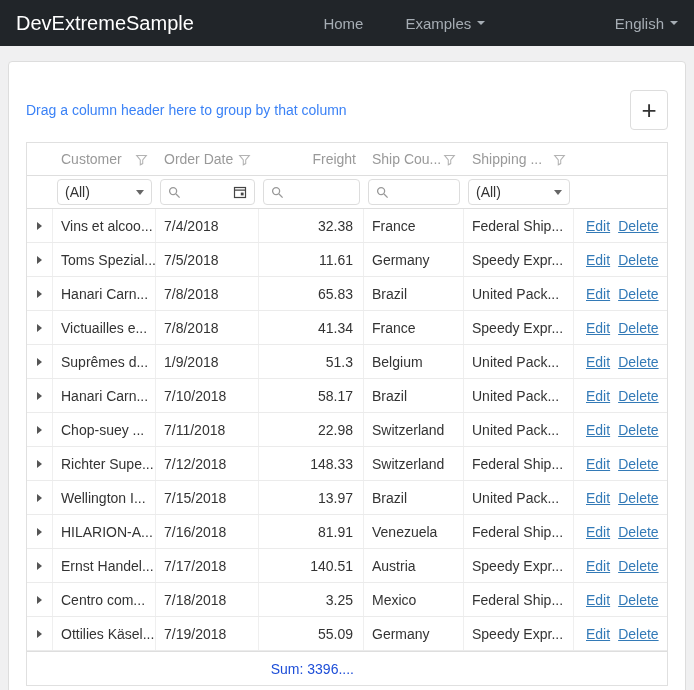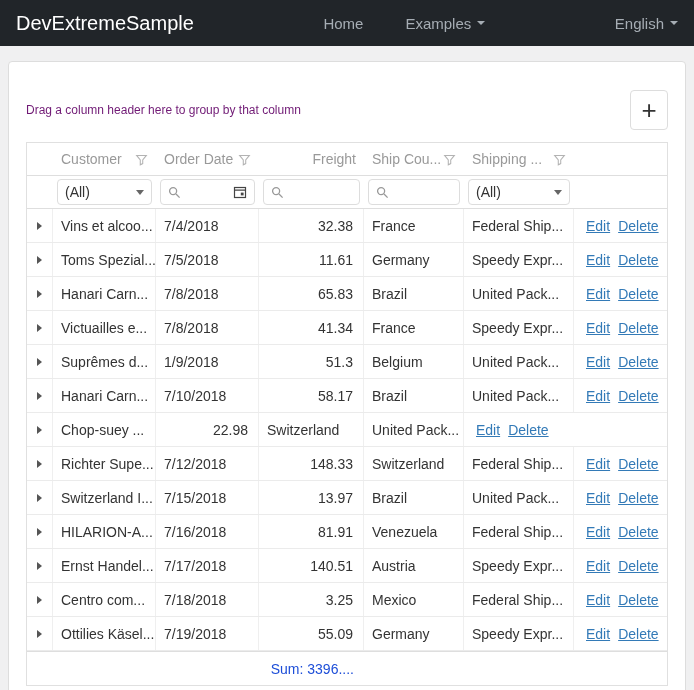--- a/index.html
+++ b/index.html
@@ -24,21 +24,21 @@
     border-left:4px solid transparent; border-right:4px solid transparent;
     border-top:4px solid #a6adb4;
   }
   
   .card {
     margin:15px 8px 0 8px; background:#fff; border:1px solid #ddd;
     border-radius:4px; padding:28px 17px 10px 17px;
   }
   
   .toolbar { display:flex; justify-content:space-between; align-items:center; margin-bottom:12px; }
-  .group-panel { color:#701a75; font-size:12px; }
+  .group-panel { color:#3b82f6; font-size:14px; }
   .add-btn {
     width:38px; height:40px; background:#fff; border:1px solid #ddd; border-radius:4px;
     font-size:26px; font-weight:300; color:#333; display:flex; align-items:center; justify-content:center;
     cursor:pointer; line-height:1;
   }
   
   .grid { border:1px solid #e0e0e0; }
   .grid-row {
     display:grid;
     grid-template-columns: 26px 103px 103px 105px 100px 110px 1fr;
@@ -298,20 +298,21 @@
       <a class="link">Edit</a>
       <a class="link">Delete</a>
     </div>
   </div>
 
   <div class="grid-row body-row">
     <div class="cell expand-cell">
       <span class="tri"></span>
     </div>
     <div class="cell">Chop-suey ...</div>
+    <div class="cell">7/11/2018</div>
     <div class="cell num-cell">22.98</div>
     <div class="cell">Switzerland</div>
     <div class="cell">United Pack...</div>
     <div class="cell actions-cell">
       <a class="link">Edit</a>
       <a class="link">Delete</a>
     </div>
   </div>
 
   <div class="grid-row body-row">
@@ -326,21 +327,21 @@
     <div class="cell actions-cell">
       <a class="link">Edit</a>
       <a class="link">Delete</a>
     </div>
   </div>
 
   <div class="grid-row body-row">
     <div class="cell expand-cell">
       <span class="tri"></span>
     </div>
-    <div class="cell">Switzerland I...</div>
+    <div class="cell">Wellington I...</div>
     <div class="cell">7/15/2018</div>
     <div class="cell num-cell">13.97</div>
     <div class="cell">Brazil</div>
     <div class="cell">United Pack...</div>
     <div class="cell actions-cell">
       <a class="link">Edit</a>
       <a class="link">Delete</a>
     </div>
   </div>
 

